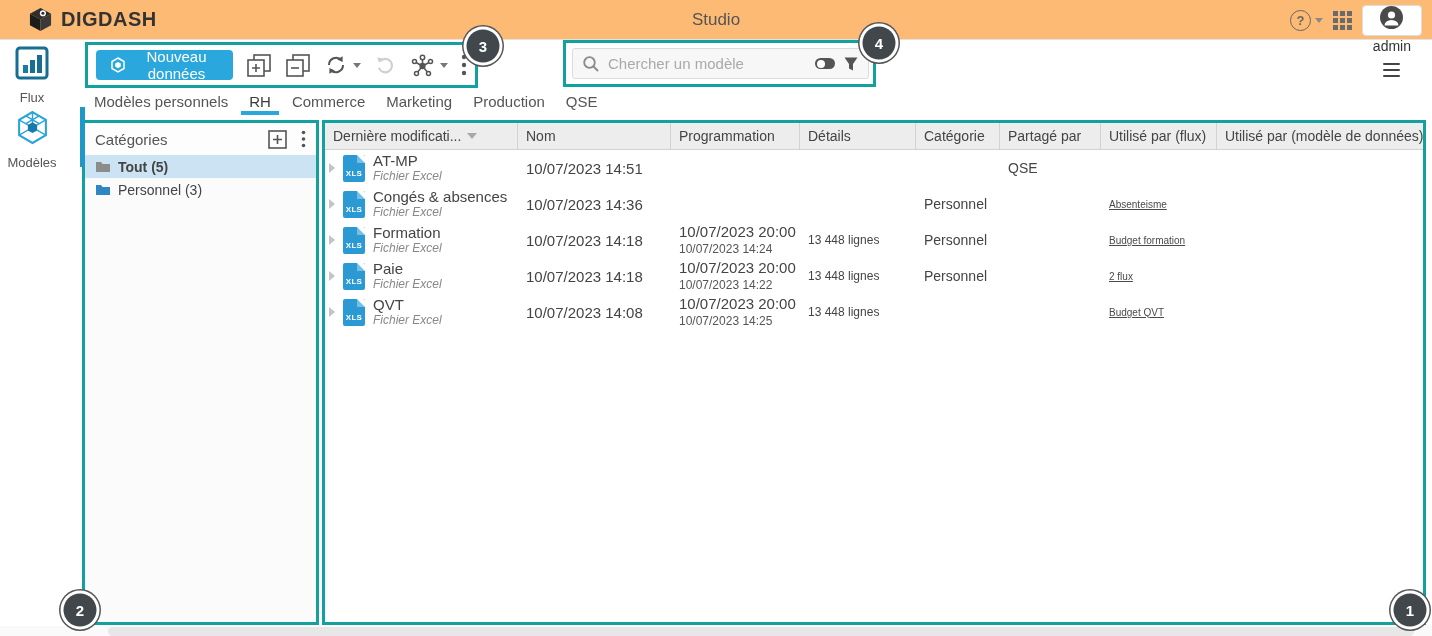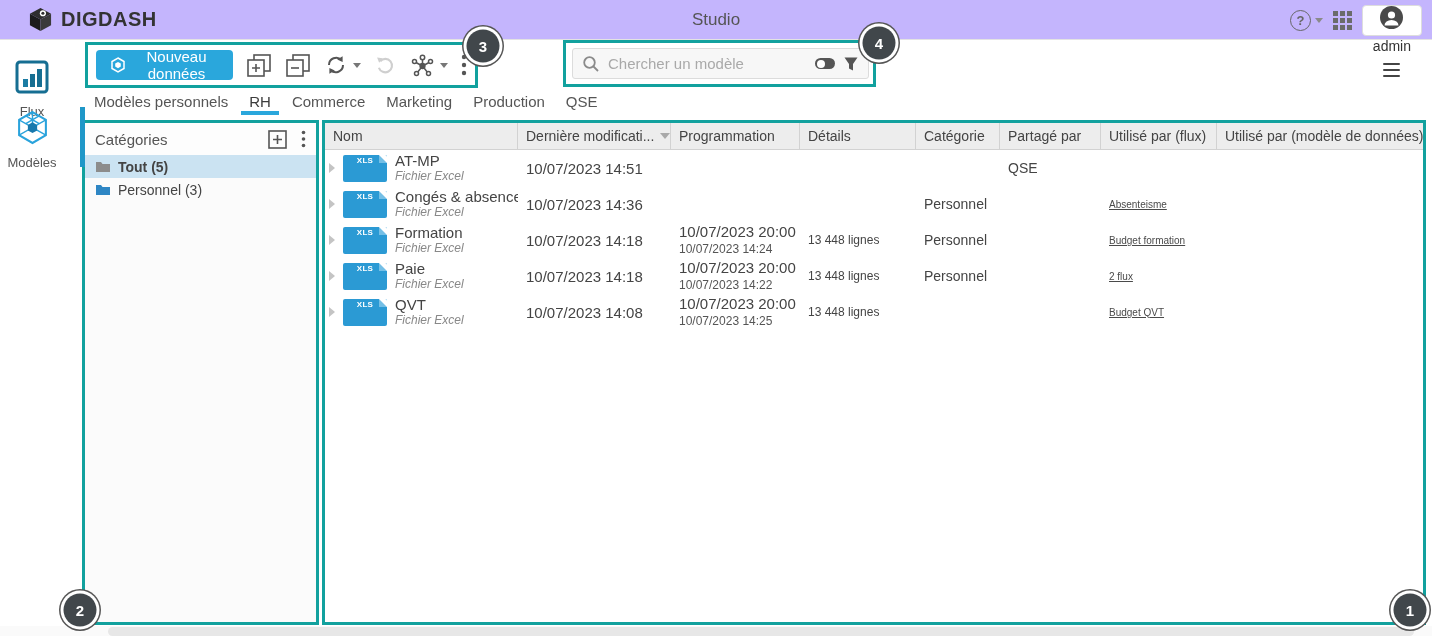--- a/index.html
+++ b/index.html
@@ -6,21 +6,21 @@
   html,body { width:1432px; height:636px; overflow:hidden; }
   body {
     position:relative; background:#fff;
     font-family:"Liberation Sans","DejaVu Sans",sans-serif;
     color:#444; -webkit-font-smoothing:antialiased;
   }
   svg { display:block; }
 
   
   .topbar { position:absolute; left:0; top:0; width:1432px; height:40px;
-    background:#c4b5fd; border-bottom:1px solid #e3e3e3; }
+    background:#fdba74; border-bottom:1px solid #e3e3e3; }
   .brand { position:absolute; left:28px; top:7px; display:flex; align-items:center; gap:8px; }
   .brand-text { font-size:20px; font-weight:800; color:#333; letter-spacing:.5px; }
   .app-title { position:absolute; left:0; right:0; top:10px; text-align:center;
     font-size:17px; color:#555; }
   .topbar-right { position:absolute; right:10px; top:0; height:40px;
     display:flex; align-items:center; gap:10px; }
   .help-wrap { display:flex; align-items:center; gap:4px; cursor:pointer; }
   .help-circle { width:21px; height:21px; border:1.5px solid #666; border-radius:50%;
     display:flex; align-items:center; justify-content:center;
     font-size:13px; font-weight:700; color:#666; }
@@ -94,23 +94,23 @@
   .th:last-child { border-right:none; }
   .sort-caret { width:0; height:0; border-left:5px solid transparent;
     border-right:5px solid transparent; border-top:6px solid #a9a9a9; flex:none; }
   .trow { height:36px; cursor:pointer; }
   .td { display:flex; align-items:center; padding:0 8px; font-size:14px; color:#444;
     overflow:hidden; white-space:nowrap; }
   .td-name { gap:8px; padding-left:4px; }
   .expand-caret { width:0; height:0; border-top:5px solid transparent;
     border-bottom:5px solid transparent; border-left:6px solid #c4c4c4; flex:none;
     cursor:pointer; }
-  .xls-icon { position:relative; width:44px; height:27px; background:#2b9ad4;
+  .xls-icon { position:relative; width:22px; height:27px; background:#2b9ad4;
     border-radius:2px; flex:none; display:flex; align-items:flex-end;
-    justify-content:center; padding-bottom:17px; }
+    justify-content:center; padding-bottom:4px; }
   .xls-icon::before { content:""; position:absolute; top:0; right:0;
     border-style:solid; border-width:0 8px 8px 0; border-color:#fff #fff #74bfe6 #74bfe6;
     border-top-right-radius:2px; }
   .xls-label { color:#fff; font-size:8px; font-weight:700; letter-spacing:.3px; }
   .name-stack { display:flex; flex-direction:column; justify-content:center; line-height:1.15; }
   .row-name { font-size:15px; color:#444; }
   .row-type { font-size:12px; font-style:italic; color:#888; }
   .td-modified { font-size:15px; }
   .prog-stack { display:flex; flex-direction:column; justify-content:center; line-height:1.25; }
   .prog-next { font-size:15px; color:#444;text-align:right; }
@@ -178,21 +178,21 @@
       <span class="user-name">admin</span>
       <span class="burger">
         <span></span>
           <span></span>
           <span></span>
       </span>
     </div>
   </div>
 </div>
 
-<div class="module-item" style="top:60px">
+<div class="module-item" style="top:46px">
   <span class="mi-icon" style="display:inline-block">
     <svg width="34" height="34" viewBox="0 0 34 34">
       <rect x="2" y="2" width="30" height="30" rx="3" fill="none" stroke="#166e92" stroke-width="3"></rect>
       <rect x="8" y="19" width="5" height="8" fill="#1b7ca3"></rect>
       <rect x="15" y="14" width="5" height="13" fill="#166e92"></rect>
       <rect x="22" y="9" width="5" height="18" fill="#166e92"></rect>
     </svg>
   </span>
   <div class="mi-label">Flux</div>
 </div>
@@ -338,26 +338,26 @@
           <path d="M1 1 h5 l1.5 2 H15 v8 H1 Z" fill="#2e86c4"></path>
         </svg>
     </span>
     <span>Personnel (3)</span>
   </div>
 </div>
 
 <div class="table-panel">
   <div class="tgrid thead">
     <div class="th">
-        <span>Nom</span>
-      </div>
-    <div class="th">
       <span>Dernière modificati...</span>
       <span class="sort-caret"></span>
     </div>
+    <div class="th">
+        <span>Nom</span>
+      </div>
     <div class="th">
         <span>Programmation</span>
       </div>
     <div class="th">
         <span>Détails</span>
       </div>
     <div class="th">
         <span>Catégorie</span>
       </div>
     <div class="th">

